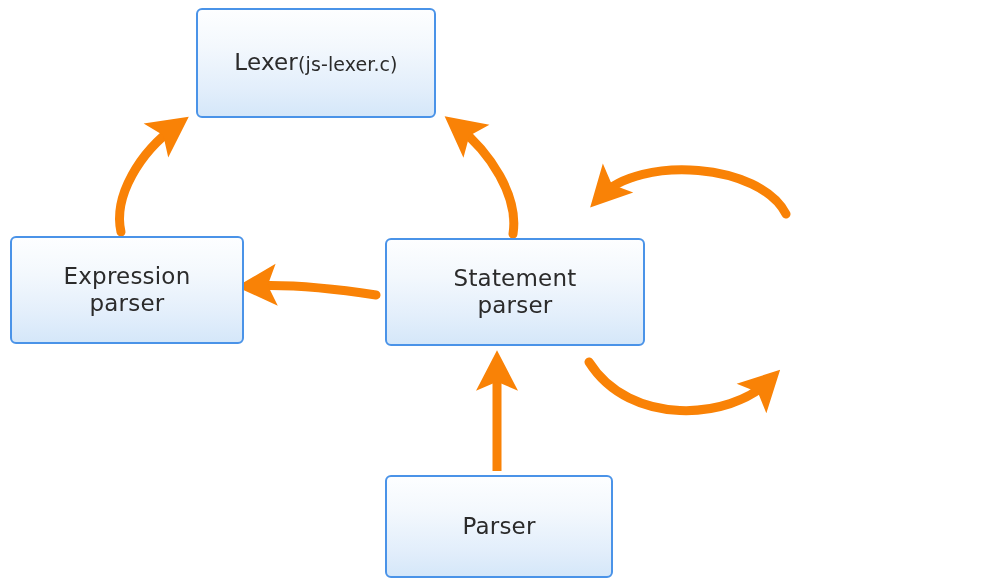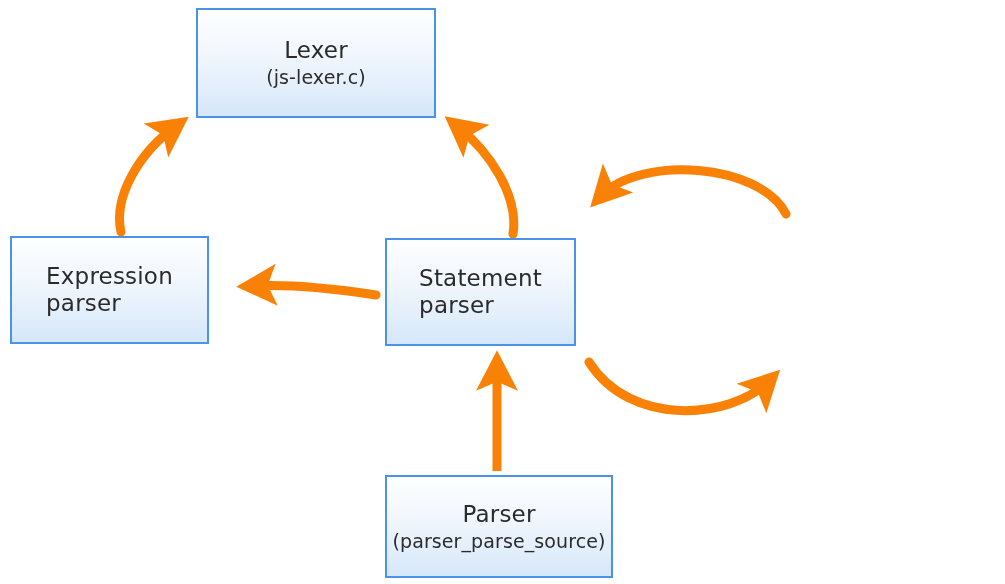--- a/index.html
+++ b/index.html
@@ -14,46 +14,46 @@
     position: relative;
     width: 1005px;
     height: 584px;
     background: #ffffff;
     overflow: hidden;
   }
   .node {
     position: absolute;
     box-sizing: border-box;
     border: 2px solid #4a93e8;
-    border-radius: 0;
+    border-radius: 6px;
     background: linear-gradient(to bottom, #fdfeff 0%, #f3f8fd 35%, #e2eefb 75%, #d5e7f9 100%);
     display: flex;
-    flex-direction: column;
+    flex-direction: row;
     align-items: center;
     justify-content: center;
-    text-align: left;
+    text-align: center;
     color: #2b2b2b;
     line-height: 1.18;
     box-shadow: 0 0 0 0 rgba(0,0,0,0);
   }
   .node .title {
     font-size: 23px;
     letter-spacing: 0.2px;
     white-space: pre-line;
   }
   .node .sub {
     font-size: 19px;
     letter-spacing: 0.1px;
     margin-top: 2px;
   }
 
   
   #node-lexer       { left: 196px; top: 8px;   width: 240px; height: 110px; }
-  #node-expression  { left: 10px;  top: 236px; width: 199px; height: 108px; }
-  #node-statement   { left: 385px; top: 238px; width: 191px; height: 108px; }
+  #node-expression  { left: 10px;  top: 236px; width: 234px; height: 108px; }
+  #node-statement   { left: 385px; top: 238px; width: 260px; height: 108px; }
   #node-function    { left: 754px; top: 239px; width: 243px; height: 106px; }
   #node-parser      { left: 385px; top: 475px; width: 228px; height: 103px; }
 
   #arrows {
     position: absolute;
     left: 0;
     top: 0;
     width: 1005px;
     height: 584px;
     pointer-events: none;
@@ -107,16 +107,15 @@
   </div>
 
   <div class="node" id="node-statement">
     <div class="title">Statement
 parser</div>
   </div>
 
 
   <div class="node" id="node-parser">
     <div class="title">Parser</div>
-    <div class="sub">(parser_parse_source)</div>
   </div>
 
 </div>
 
 </body></html>

